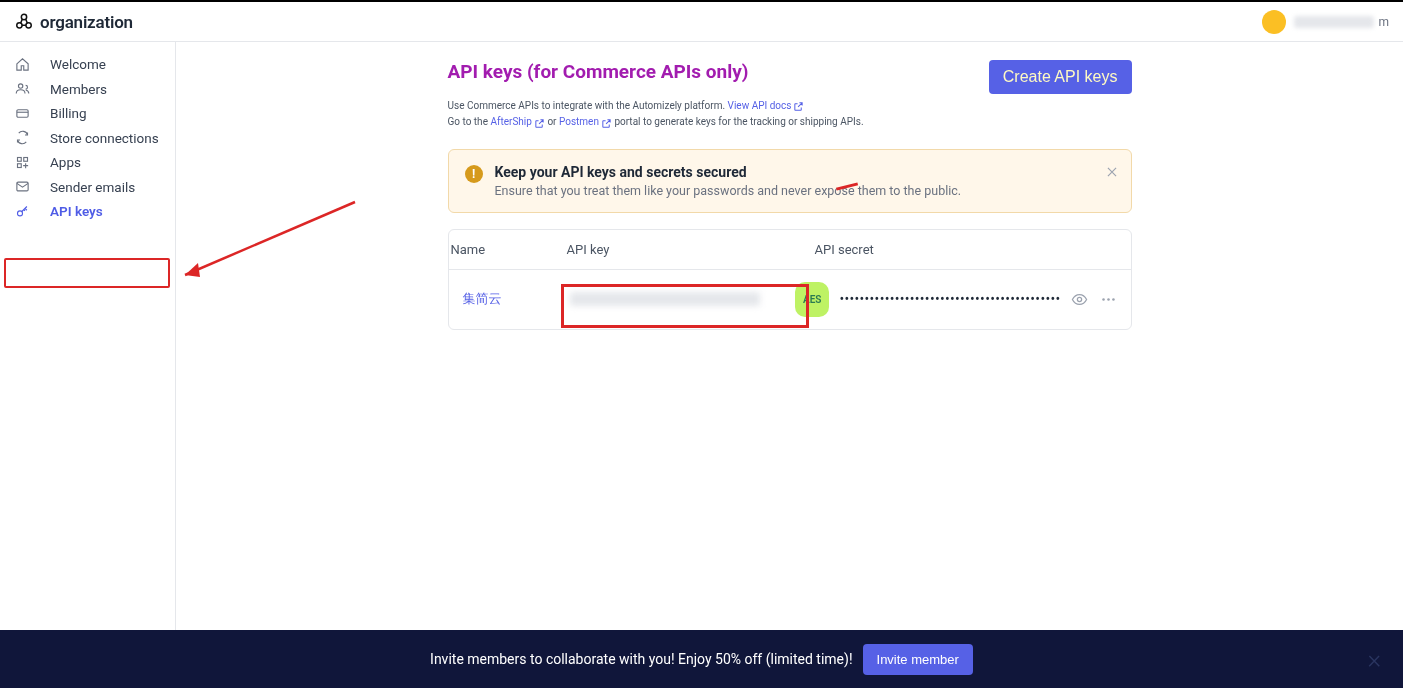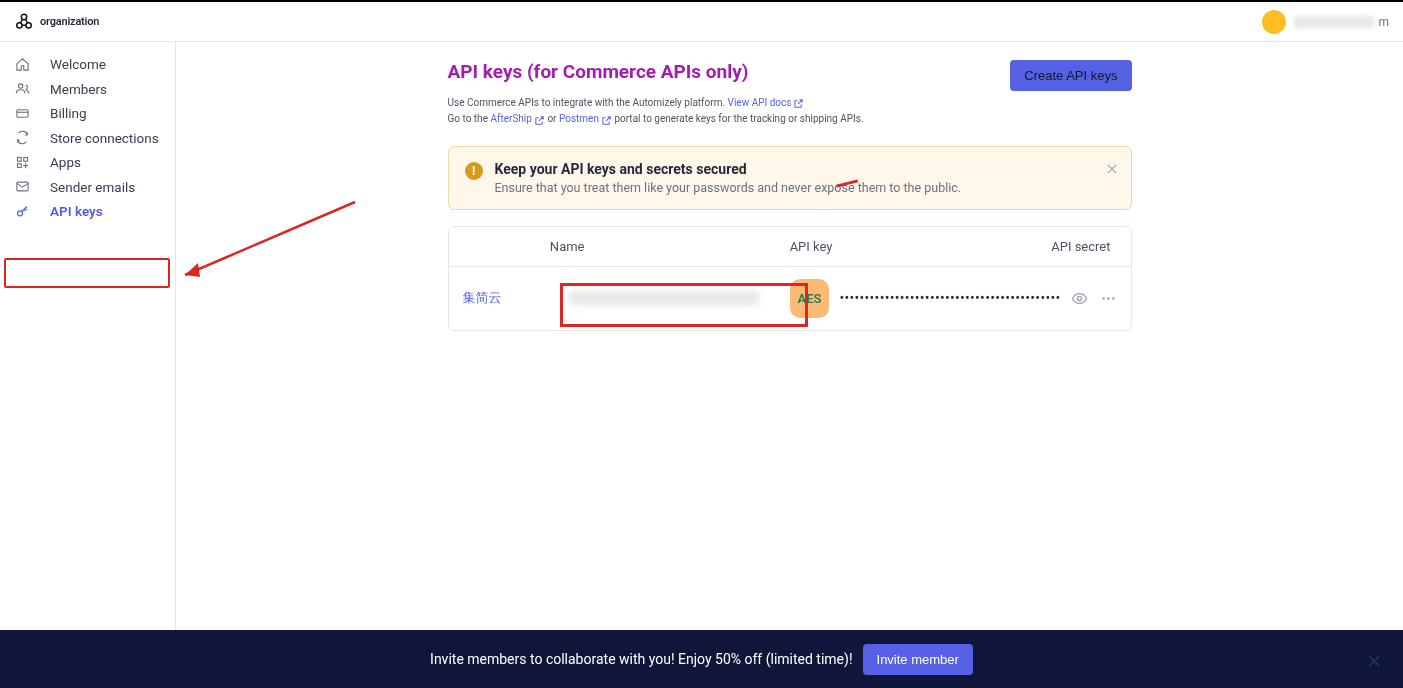--- a/index.html
+++ b/index.html
@@ -1,60 +1,60 @@
 <!DOCTYPE html>
 <html><head>
 <meta charset="utf-8">
 <style>
   * { box-sizing: border-box; margin: 0; padding: 0; }
   body { font-family: -apple-system, BlinkMacSystemFont, "Segoe UI", Roboto, Arial, sans-serif; color: #1f2937; width:1403px; height:688px; overflow:hidden; background:#fff; }
   .topbar { height:42px; border-top:2px solid #000; border-bottom:1px solid #e5e7eb; display:flex; align-items:center; padding:0 14px; justify-content:space-between; }
-  .brand { display:flex; align-items:center; gap:6px; font-weight:600; font-size:11px; letter-spacing:-0.2px; }
+  .brand { display:flex; align-items:center; gap:6px; font-weight:600; font-size:17px; letter-spacing:-0.2px; }
   .brand-logo svg { display:block; }
   .top-right { display:flex; align-items:center; gap:8px; }
   .avatar { width:24px; height:24px; border-radius:50%; background:#fbbf24; }
   .user-blur { width:80px; height:12px; border-radius:3px; background:#e5e7eb; filter:blur(2px); }
   .user-suffix { font-size:12px; color:#6b7280; margin-left:-4px;}
   
   .layout { display:flex; height:calc(100% - 42px - 58px); position:relative;}
   .sidebar { width:176px; border-right:1px solid #e5e7eb; padding-top:8px; position:relative; }
   .side-item { display:flex; align-items:flex-start; gap:20px; padding:6px 14px; font-size:13.5px; color:#374151; cursor:pointer; height:24.5px;}
   .side-item .ico { width:16px; height:16px; display:flex; align-items:center; justify-content:center; color:#6b7280;}
   .side-item.active { color:#4f5ce6; font-weight:600; }
   .side-highlight-box { position:absolute; top:216px; left:4px; width:166px; height:30px; border:2px solid #dc2626; border-radius:2px; z-index:3; pointer-events:none;}
   
   .arrow-svg { position:absolute; left:150px; top:145px; z-index:3; pointer-events:none;}
   
   .main { flex:1; padding:18px 0 0 0; overflow:auto; background:#fff; }
   .content { width:684px; margin:0 auto; }
   .page-head { display:flex; justify-content:space-between; align-items:flex-start; margin-bottom:4px;}
   .page-title { font-size:19px; font-weight:700; color:#a21caf; }
-  .btn-primary { background:#5661e6; color:#0f172a; border:none; border-radius:4px; padding:8px 14px; font-size:13px; font-weight:500; cursor:pointer;}
+  .btn-primary { background:#5661e6; color:#fef9c3; border:none; border-radius:4px; padding:8px 14px; font-size:16px; font-weight:500; cursor:pointer;}
   .page-desc { font-size:10px; color:#4b5563; line-height:1.6; margin-bottom:18px;}
   .page-desc a { color:#5661e6; text-decoration:none; }
   .ext-ico { display:inline-block; vertical-align:middle; margin-left:2px;}
   
   .alert { background:#fff7ea; border:1px solid #f2d9a9; border-radius:6px; padding:14px 16px; display:flex; gap:12px; position:relative; margin-bottom:16px;}
   .alert-ico { width:18px; height:18px; border-radius:50%; background:#d69a1c; color:#fff; display:flex; align-items:center; justify-content:center; font-size:12px; font-weight:700; flex-shrink:0; margin-top:1px;}
   .alert-title { font-size:14px; font-weight:700; color:#1f2937; margin-bottom:3px;}
   .alert-text { font-size:12.5px; color:#6b7280;}
   .alert-close { position:absolute; right:12px; top:12px; color:#9ca3af; cursor:pointer; font-size:16px;}
   .alert-strike { position:absolute; width:22px; height:2.5px; background:#dc2626; transform:rotate(-14deg); top:35px; left:387px; pointer-events:none;}
   
   .table-card { border:1px solid #e5e7eb; border-radius:6px; background:#fff; }
-  .thead { display:flex; padding:12px 20px; font-size:13px; color:#4b5563; border-bottom:1px solid #e5e7eb;text-align:right;}
+  .thead { display:flex; padding:12px 2px; font-size:13px; color:#4b5563; border-bottom:1px solid #e5e7eb;}
   .col-name { width:116px; }
   .col-key { width:248px; }
   .col-secret { flex:1; }
   .trow { display:flex; align-items:center; padding:12px 14px; font-size:13px;}
   .trow .name-link { color:#5661e6; text-decoration:none; cursor:pointer;}
   .key-blur { width:190px; height:14px; background:#e5e7eb; filter:blur(3px); border-radius:2px; margin-left:2px;}
   .key-highlight-box { position:absolute; border:3px solid #dc2626; width:248px; height:44px; margin-top:-22px; margin-left:-7px; pointer-events:none;}
   .secret-wrap { display:flex; align-items:center; gap:10px; }
-  .aes-badge { background:#fdba74; color:#2a7a52; font-size:13px; font-weight:600; padding:12px 8px; border-radius:10px;}
+  .aes-badge { background:#bef264; color:#2a7a52; font-size:10px; font-weight:600; padding:12px 8px; border-radius:10px;}
   .dots { letter-spacing:0.3px; font-size:14px; color:#1f2937; flex:1;}
   .row-actions { display:flex; gap:12px; color:#9ca3af; }
   .row-actions .act { cursor:pointer; display:flex; align-items:center;}
   
   .footer-bar { height:58px; background:#10163a; color:#fff; display:flex; align-items:center; justify-content:center; gap:10px; font-size:14px; position:relative;}
   .btn-invite { background:#5661e6; color:#fff; border:none; border-radius:4px; padding:8px 14px; font-size:13px; cursor:pointer;}
   .footer-close { position:absolute; right:22px; top:50%; transform:translateY(-50%); color:#2a3560; font-size:26px; cursor:pointer; font-weight:300;}
   
   svg { display:inline-block; vertical-align:middle;}
 </style>

